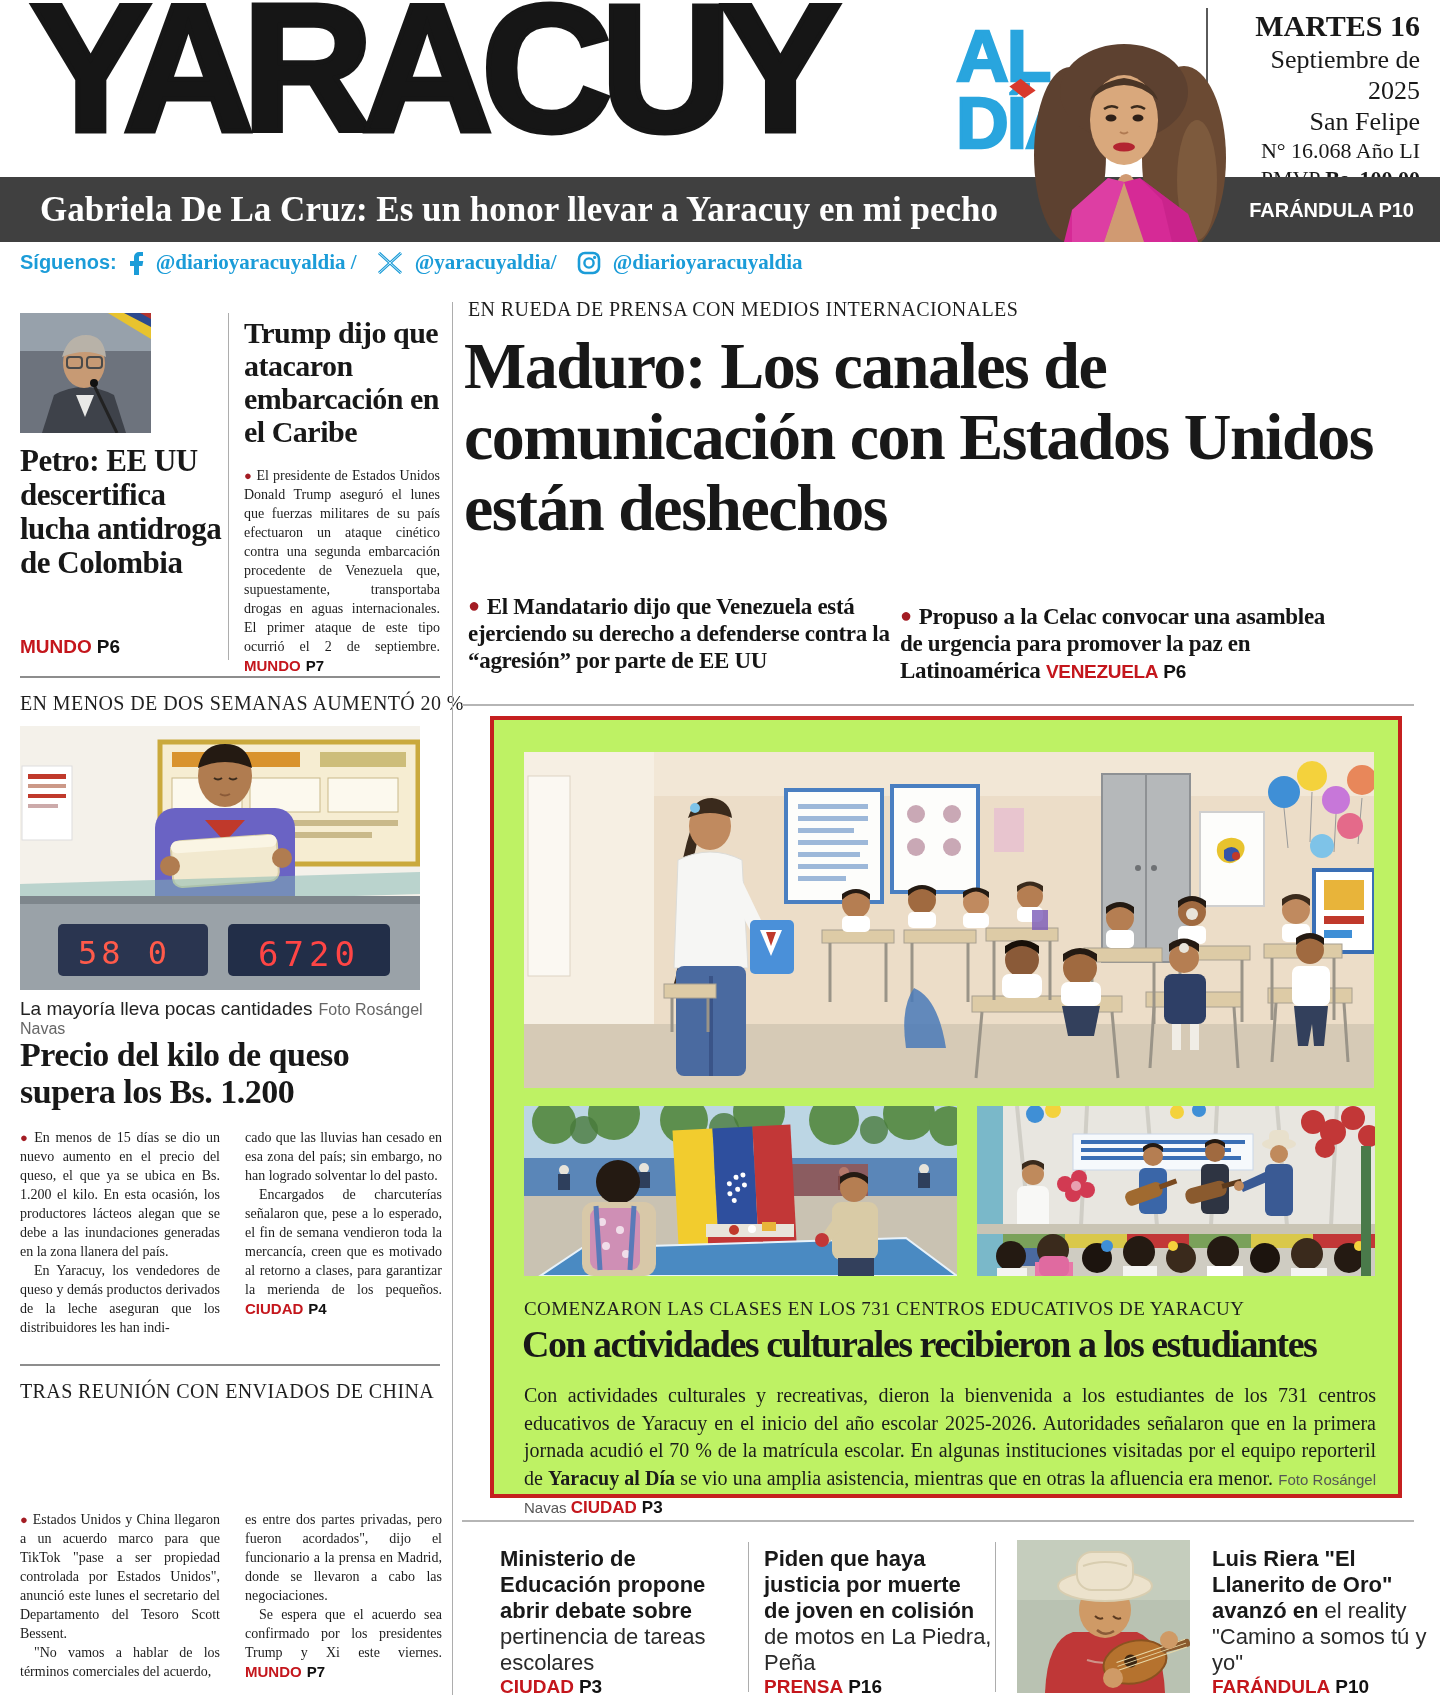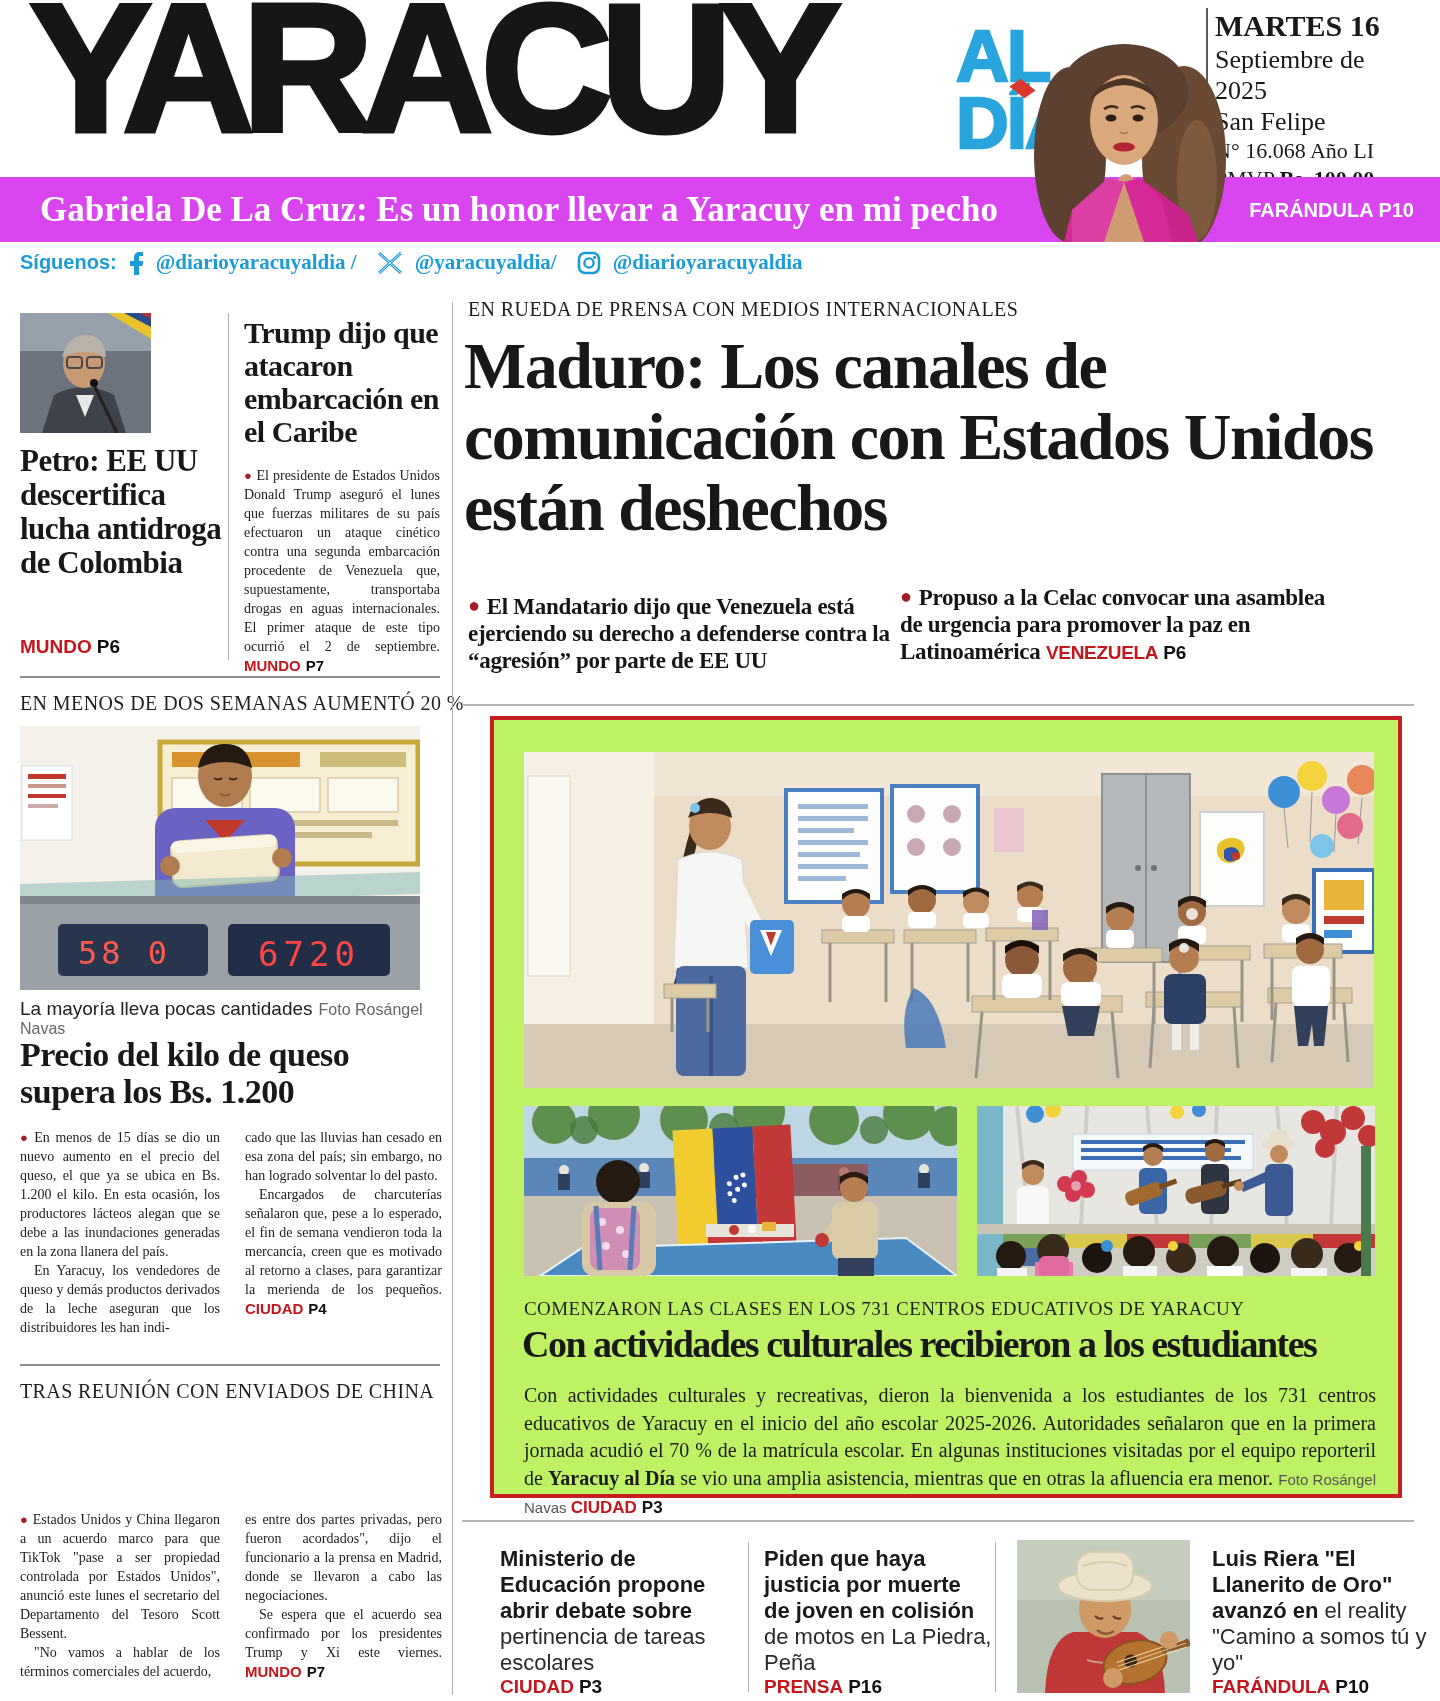--- a/index.html
+++ b/index.html
@@ -5,28 +5,28 @@
   html,body{margin:0;padding:0;background:#e9e9e9}
   #page{position:relative;width:1440px;height:1701px;margin:0 auto;background:#fff;
         font-family:"Liberation Serif",serif;color:#1a1a1a;overflow:hidden}
   .abs{position:absolute}
   
   .brand{font-family:"Liberation Sans",sans-serif;font-weight:bold;font-size:182px;
          letter-spacing:-12px;line-height:160px;color:#161616;-webkit-text-stroke:5px #161616;white-space:nowrap}
   .aldia{font-family:"Liberation Sans",sans-serif;font-weight:bold;color:#29A5DE;
          -webkit-text-stroke:2.5px #29A5DE;font-size:73px;line-height:67px;letter-spacing:-2px}
   .accent{width:19px;height:13px;background:#D8392C;transform:rotate(38deg) skewX(-18deg)}
-  .mast-info{font-family:"Liberation Serif",serif;text-align:left;color:#191919}
+  .mast-info{font-family:"Liberation Serif",serif;text-align:right;color:#191919}
   .mi-day{font-size:30px;font-weight:bold;line-height:36px}
   .mi-line{font-size:26px;line-height:31px}
   .mi-small{font-size:22px;line-height:28px}
   .vline{background:#5a5a5a;width:2px}
   .hline{background:#9a9a9a;height:2px}
   
-  .banner{background:#d946ef;color:#fff}
+  .banner{background:#404040;color:#fff}
   .banner-h{font-size:35px;font-weight:bold;line-height:65px;white-space:nowrap}
   .banner-tag{font-family:"Liberation Sans",sans-serif;font-weight:bold;font-size:20px;color:#fff}
   
   .social{display:flex;align-items:center;gap:12px;font-weight:bold;color:#1B9CD8;font-size:21px}
   .social .lbl{font-family:"Liberation Sans",sans-serif;font-size:20px}
   
   .kicker{font-size:20px;letter-spacing:.4px;color:#1f1f1f;white-space:nowrap}
   .hl{font-weight:bold;color:#181818}
   .body-sm{font-size:14px;line-height:19px;text-align:justify;color:#1c1c1c}
   .body-sm p{margin:0}
@@ -209,21 +209,21 @@
   </div>
 
   <div class="abs vline" style="left:452px;top:302px;height:1393px;width:1px;background:#adadad"></div>
 
   <div class="abs hl" style="left:464px;top:330px;width:945px;font-size:66px;line-height:71px;letter-spacing:-1.5px">Maduro: Los canales de comunicación con Estados Unidos están deshechos</div>
   <div class="abs kicker" style="left:468px;top:298px">EN RUEDA DE PRENSA CON MEDIOS INTERNACIONALES</div>
 
   <div class="abs deck" style="left:468px;top:592px;width:428px">
     <span class="blt-big">●</span><span>El Mandatario dijo que Venezuela está ejerciendo su derecho a defenderse contra la “agresión” por parte de EE UU</span>
   </div>
-  <div class="abs deck" style="left:900px;top:583px;width:452px">
+  <div class="abs deck" style="left:900px;top:602px;width:452px">
     <span class="blt-big">●</span><span>Propuso a la Celac convocar una asamblea de urgencia para promover la paz en Latinoamérica </span><span class="tag"><span class="sec">VENEZUELA</span><span class="pg">P6</span></span>
   </div>
 
   <div class="abs hline" style="left:462px;top:704px;width:952px;height:1.5px;background:#b5b5b5"></div>
 
   <div class="abs redbox" style="left:490px;top:716px;width:904px;height:774px">
 
     <svg class="abs" style="left:30px;top:32px" width="850" height="336" viewBox="0 0 850 336">
       <rect width="850" height="336" fill="#ecddc8"></rect>
       <rect width="850" height="44" fill="#f2e7d6"></rect>

